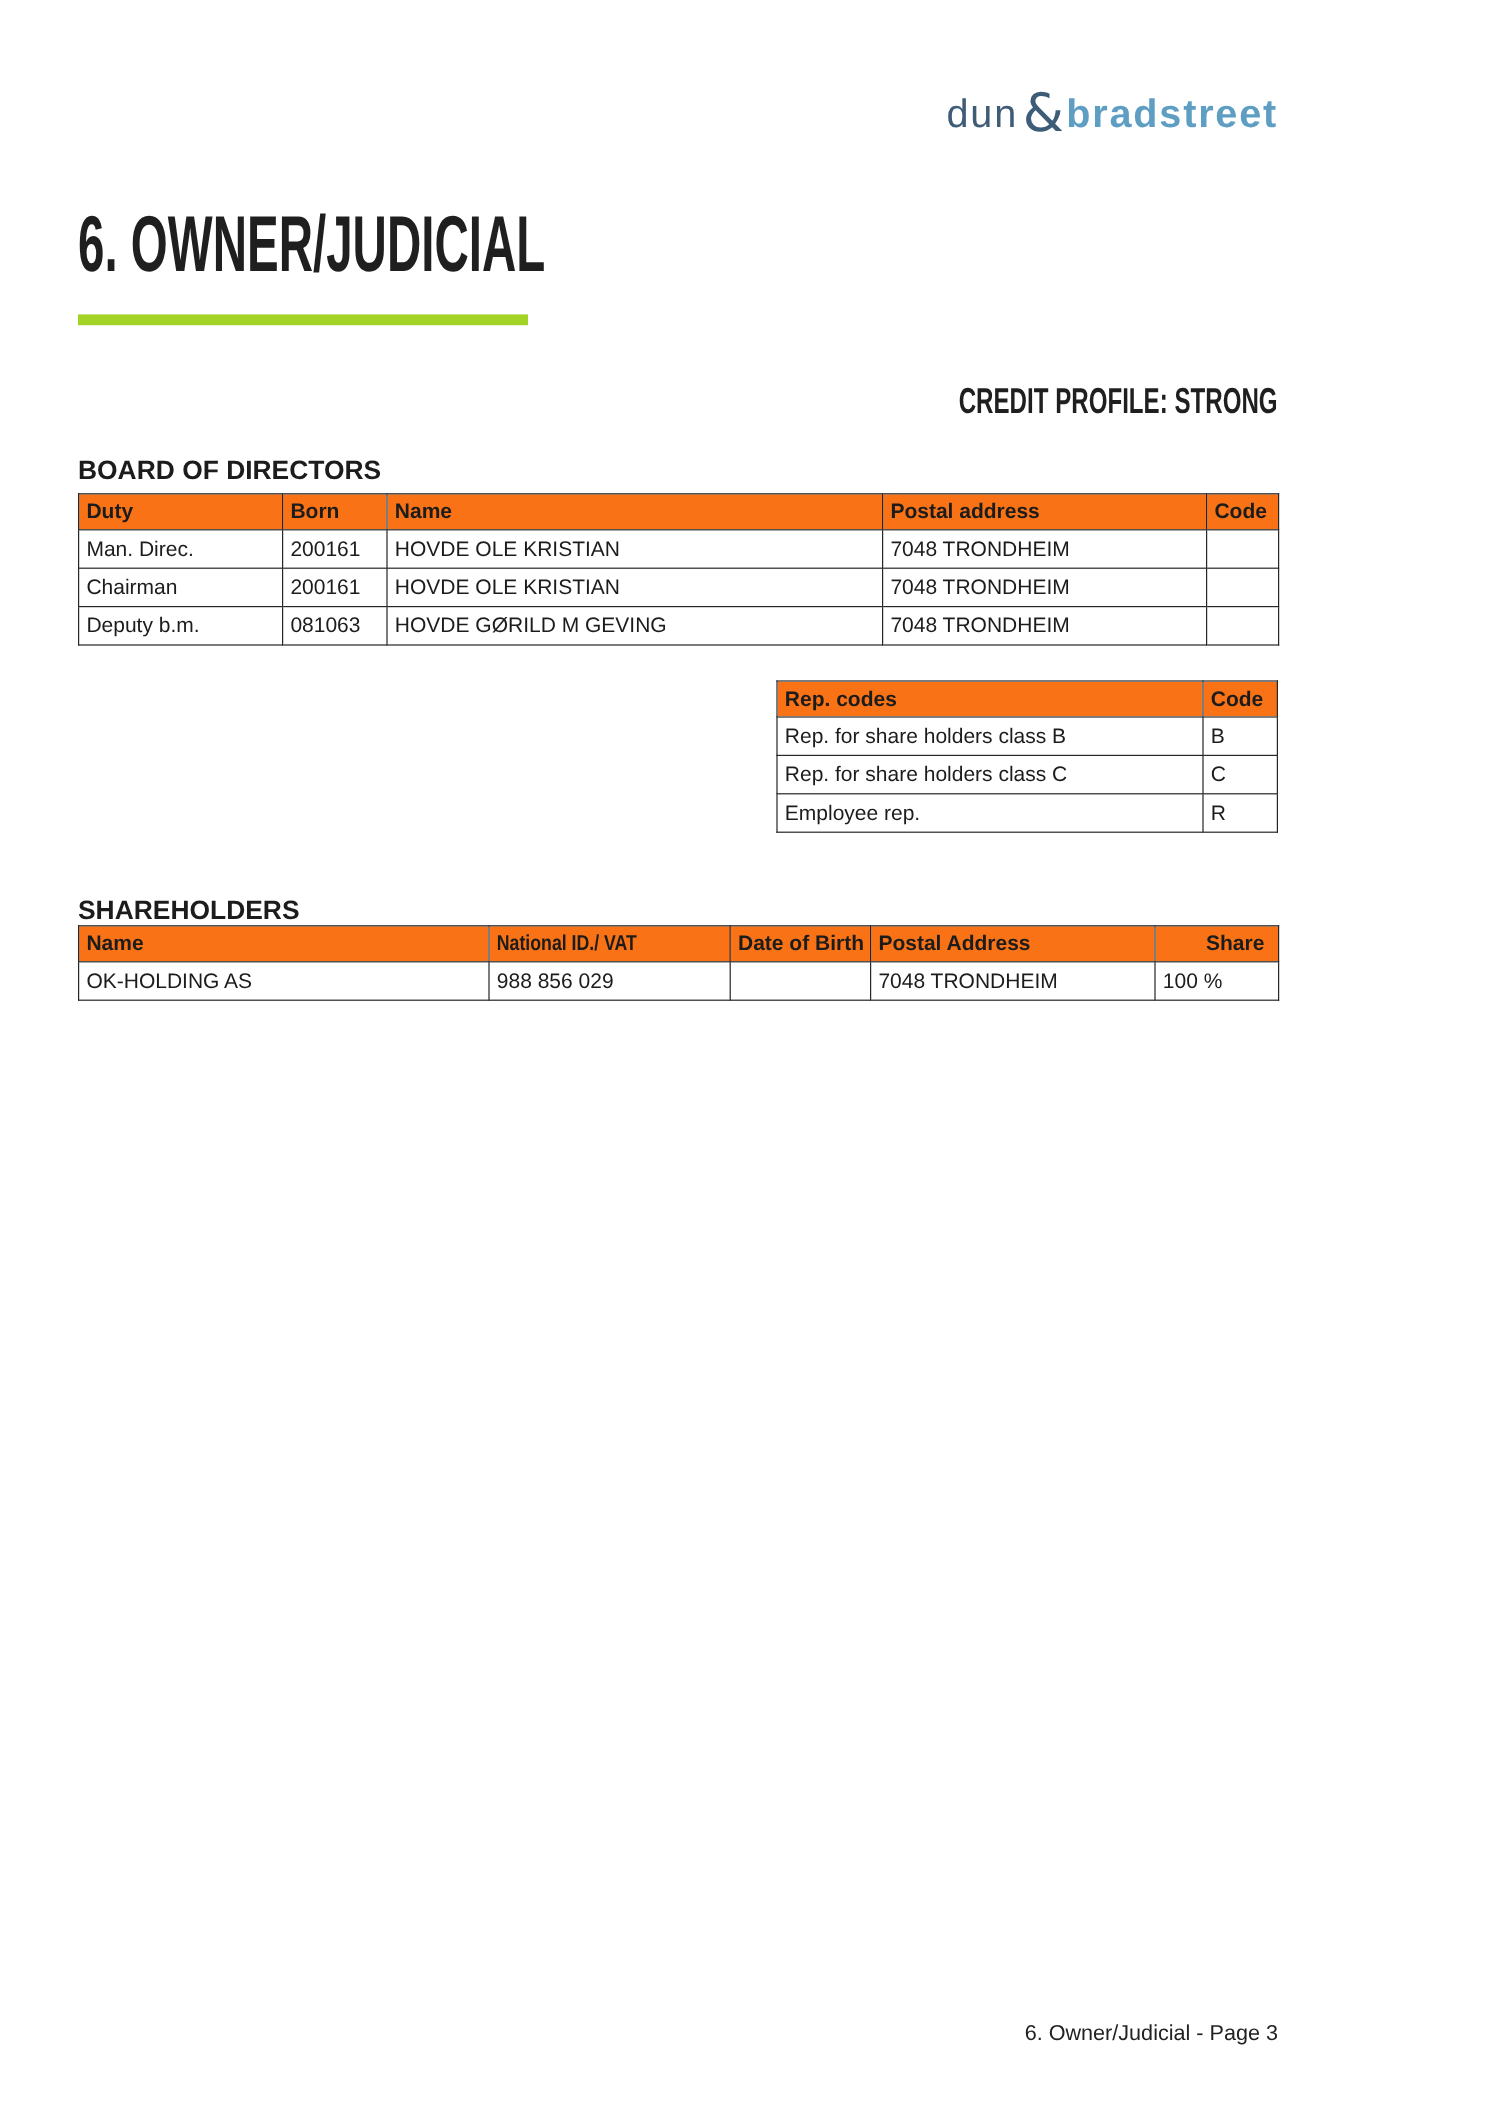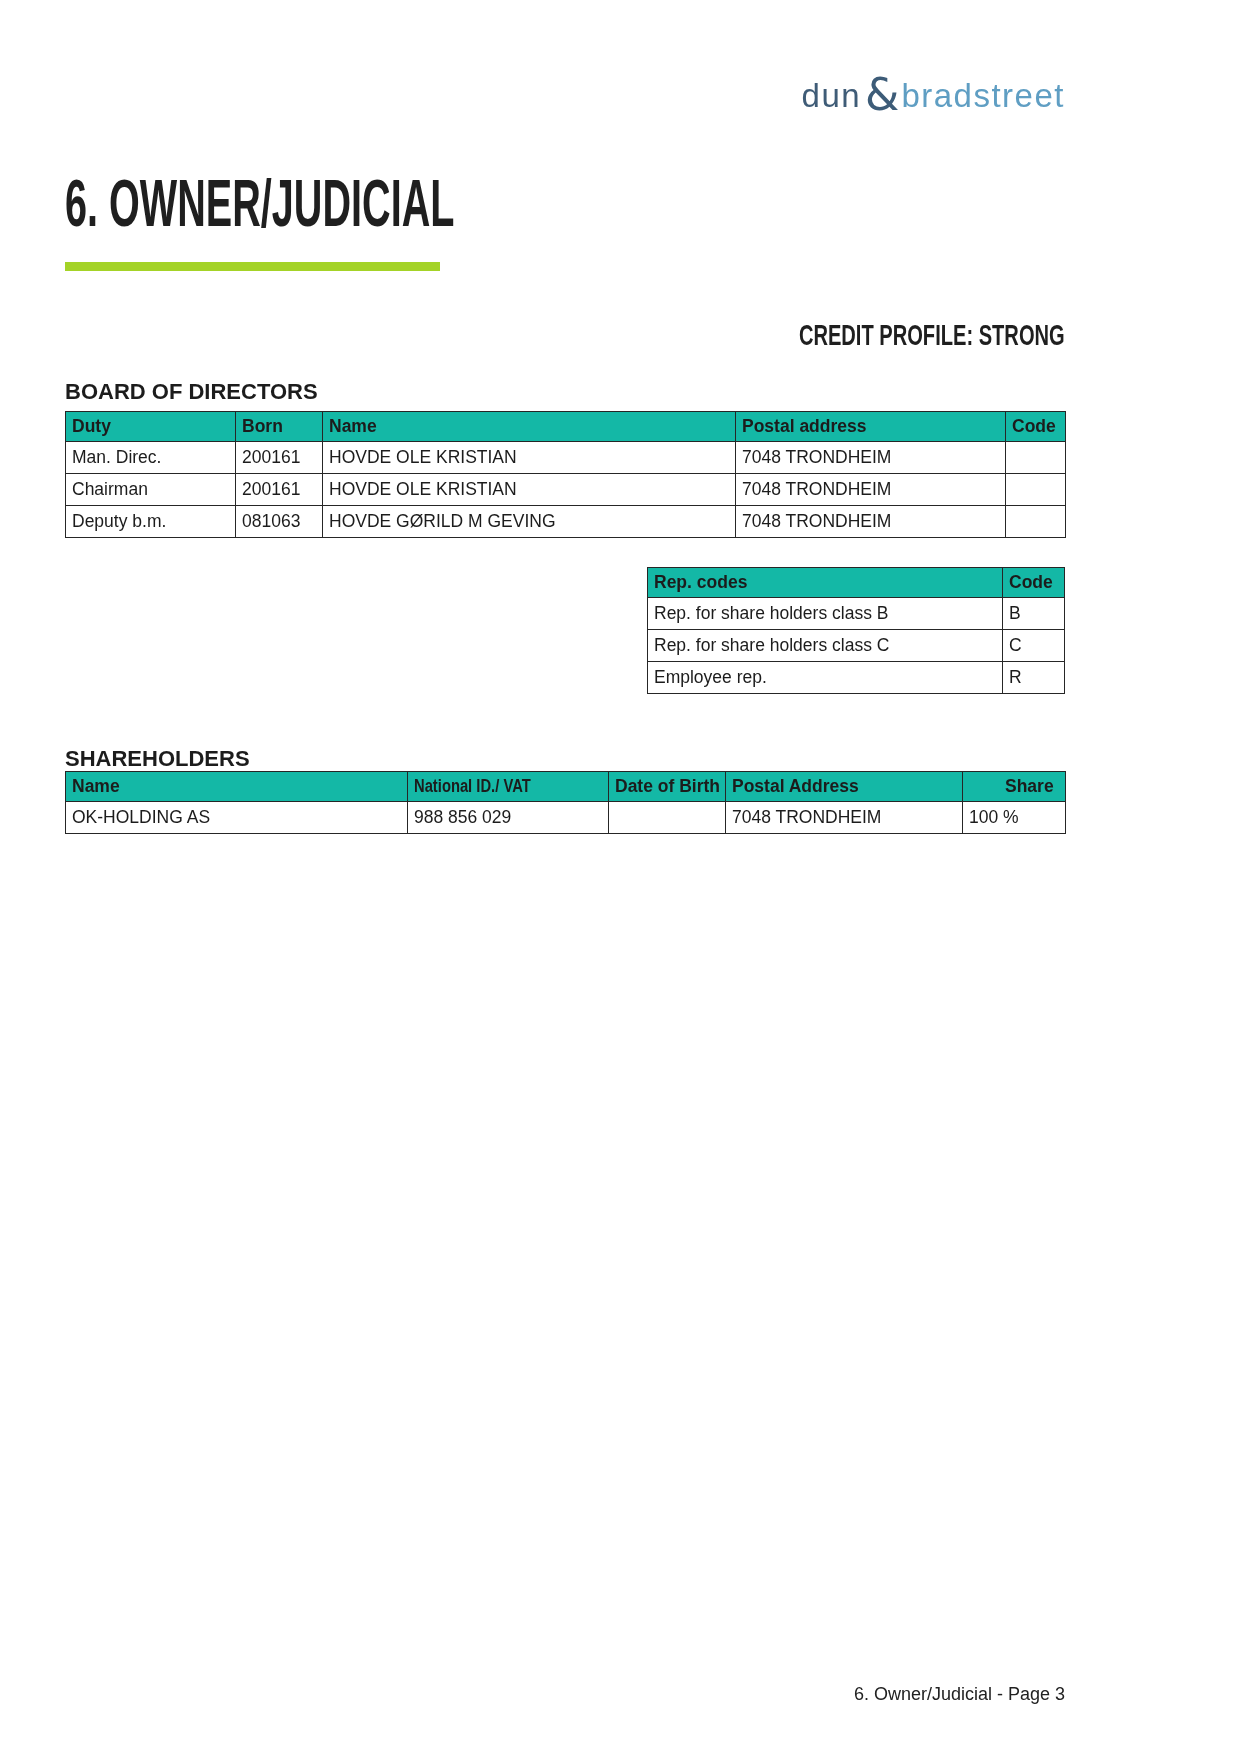--- a/index.html
+++ b/index.html
@@ -6,21 +6,21 @@
   html,body { width:1241px; height:1754px; background:#ffffff;
               font-family:"Liberation Sans", sans-serif; color:#1c1c1c; }
   .page { position:relative; width:1241px; height:1754px; background:#fff; overflow:hidden; }
   .content { position:absolute; left:65px; top:0; width:1000px; height:1754px; }
 
   
   .logo { position:absolute; top:66px; right:0; display:flex; align-items:baseline; }
   .logo .dun { font-size:33px; letter-spacing:1.5px; color:#3f5c77; }
   .logo .amp { font-family:"DejaVu Sans", sans-serif; font-size:44px; color:#3d5c78;
                position:relative; top:3px; margin:0 2px 0 4px; }
-  .logo .brad { font-size:33px; letter-spacing:1.5px; color:#5f9ec3; }
+  .logo .brad { font-size:33px; letter-spacing:1.5px; color:#5f9ec3;font-weight:bold; }
 
   
   .h1 { position:absolute; top:170px; left:0; white-space:nowrap; }
   .h1 span { display:inline-block; font-size:66px; line-height:66px; font-weight:bold;
              color:#1f1f1f; transform:scaleX(0.60); transform-origin:left; letter-spacing:0px; }
   .green-bar { position:absolute; top:262px; left:0; width:375px; height:9px; background:#a4d327; }
 
   
   .credit-profile { position:absolute; top:320px; right:0; white-space:nowrap; }
   .credit-profile span { display:inline-block; font-size:30px; line-height:30px; font-weight:bold;
@@ -28,21 +28,21 @@
 
   
   .section-label { position:absolute; left:0; font-size:22px; font-weight:bold; color:#1c1c1c; }
   .board-label { top:379px; }
   .sh-label { top:746px; }
 
   
   table { border-collapse:collapse; table-layout:fixed; background:#fff; }
   th, td { border:1.5px solid #262626; text-align:left; vertical-align:middle;
            font-size:17.5px; overflow:hidden; white-space:nowrap; }
-  th { background:#14b8a6; font-weight:bold; padding:4px 5px 4px 6px; height:29px; color:#1c1c1c; }
+  th { background:#f97316; font-weight:bold; padding:4px 5px 4px 6px; height:29px; color:#1c1c1c; }
   td { padding:5px 5px 5px 6px; height:31px; color:#1c1c1c; }
   th span { display:inline; }
 
   #board-table { position:absolute; top:411px; left:0; width:1000px; }
   #board-table th:nth-child(1){ width:170px; } #board-table th:nth-child(2){ width:87px; }
   #board-table th:nth-child(3){ width:413px; } #board-table th:nth-child(4){ width:270px; }
   #board-table th:nth-child(5){ width:60px; }
 
   #rep-table { position:absolute; top:567px; right:0; width:417px; }
   #rep-table th:nth-child(1){ width:355px; } #rep-table th:nth-child(2){ width:62px; }

